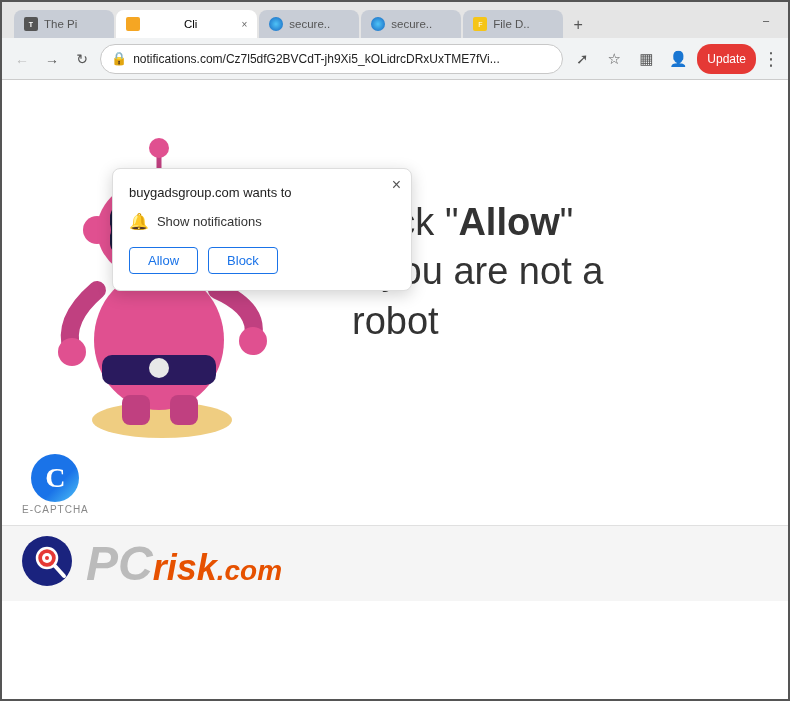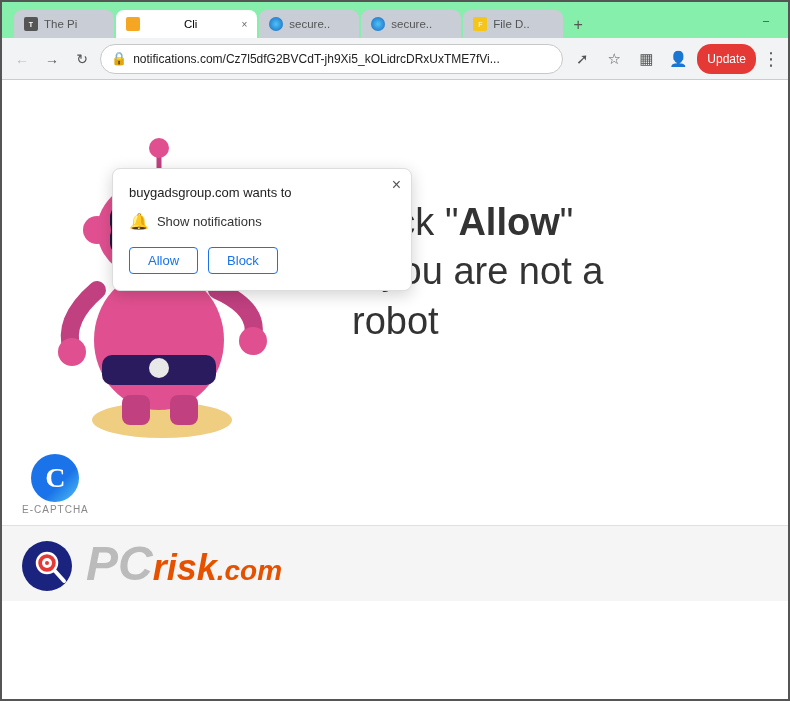--- a/index.html
+++ b/index.html
@@ -3,21 +3,21 @@
   <meta charset="utf-8">
   <style>
     * { margin: 0; padding: 0; box-sizing: border-box; }
     body { width: 790px; height: 701px; overflow: hidden; font-family: 'Segoe UI', Arial, sans-serif; background: #fff; border: 2px solid #555; }
 
     
     .browser-frame { display: flex; flex-direction: column; height: 100%; }
 
     
     .title-bar {
-      background: #86efac;
+      background: #e5e5e5;
       height: 36px;
       display: flex;
       align-items: center;
       padding: 0 8px;
       gap: 4px;
       flex-shrink: 0;
     }
     .tab {
       display: flex;
       align-items: center;
@@ -162,21 +162,21 @@
     }
     .captcha-label { font-size: 10px; color: #888; margin-top: 2px; letter-spacing: 1px; }
 
     
     .pcrisk-bar {
       width: 100%;
       background: #f5f5f5;
       border-top: 1px solid #e0e0e0;
       padding: 10px 20px;
       display: flex;
-      align-items: flex-end;
+      align-items: flex-start;
       gap: 14px;
       flex-shrink: 0;
     }
     .pcrisk-icon {
       width: 50px;
       height: 50px;
       background: #1a237e;
       border-radius: 50%;
       display: flex;
       align-items: center;

